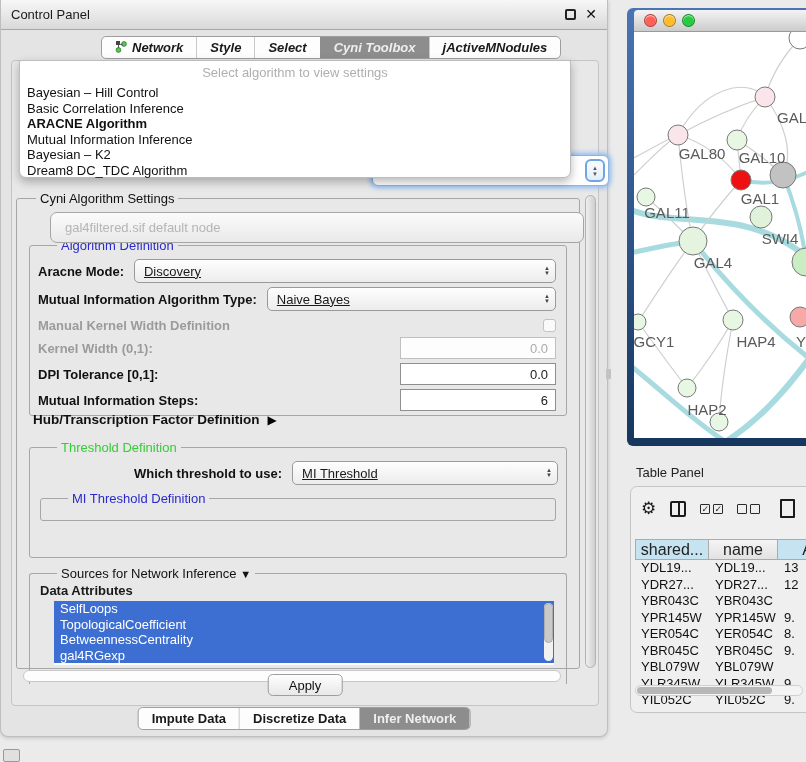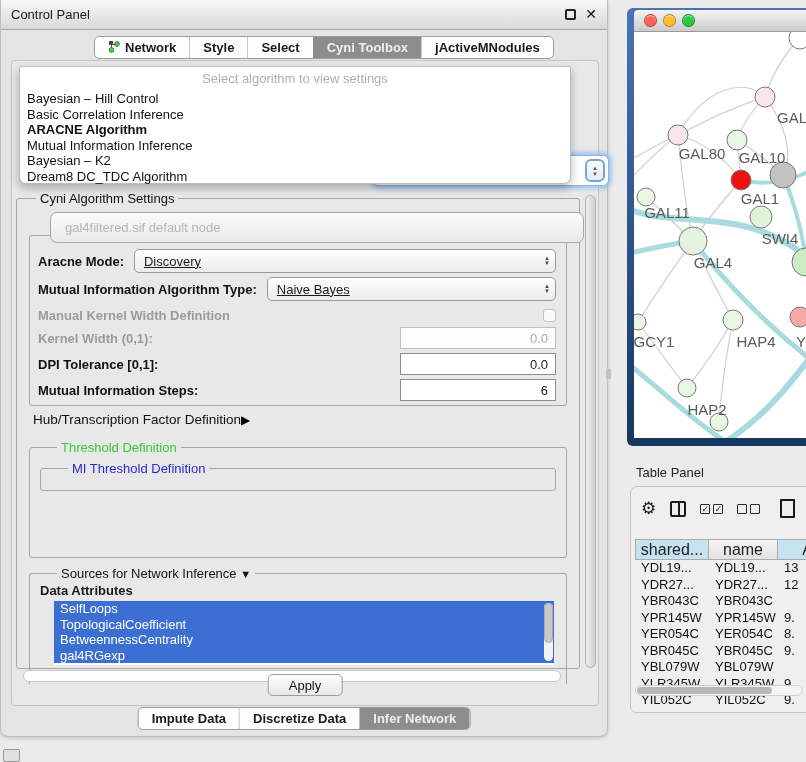--- a/index.html
+++ b/index.html
@@ -14,21 +14,21 @@
         background:linear-gradient(#F7F7F7,#D9D9D9); border-bottom:1px solid #A6A6A6;
         display:flex; align-items:center; padding:0 10px; }
   .cp-title { font-size:13px; color:#1a1a1a; }
   .cp-titlebar .spacer { flex:1; }
   .float-btn { width:11px; height:11px; border:2px solid #222; border-radius:2px; margin-right:9px; cursor:pointer; }
   .close-btn { font-size:14px; font-weight:bold; color:#111; cursor:pointer; line-height:11px; }
 
   
   .seg-tabs { position:absolute; display:inline-flex; background:#FDFDFD; border:1px solid #9E9E9E;
         border-radius:5px; overflow:hidden; height:23px; }
-  .cp-tabs { left:93px; top:36px; }
+  .cp-tabs { left:100px; top:36px;font-style:italic; }
   .seg-tabs .tab { display:flex; align-items:center; gap:5px; padding:0 13px; font-size:13px; font-weight:bold;
         color:#1a1a1a; border-left:1px solid #C9C9C9; cursor:pointer; white-space:nowrap; }
   .seg-tabs .tab:first-child { border-left:none; }
   .seg-tabs .tab.selected { background:#8D8D8D; color:#EFEFEF; border-left-color:#8D8D8D; }
 
   
   .cp-content { position:absolute; left:10px; top:60px; width:588px; height:646px;
         background:#E8E8E8; border:1px solid #C4C4C4; border-radius:4px; }
 
   
@@ -42,49 +42,49 @@
         background:#FFF; border:1px solid #8FB4DE; border-radius:6px; box-shadow:0 0 5px 2px #8FBBF0; }
   .bg-combo-focus .fstepper { position:absolute; right:3px; top:3px; width:20px; bottom:3px;
         border:2px solid #6FA5E5; border-radius:6px; background:linear-gradient(#FBFDFF,#E4EEF9);
         display:flex; flex-direction:column; align-items:center; justify-content:center; line-height:6px; }
   .bg-combo-focus .fstepper span { font-size:6px; color:#555; }
   .bg-combo2 { position:absolute; left:38px; top:151px; width:534px; height:31px; z-index:5;
         background:linear-gradient(#FBFBFB,#E9E9E9); border:1px solid #A5A5A5; border-radius:7px;
         display:flex; align-items:center; padding-left:14px; color:#B5B5B5; font-size:13px; }
 
   
-  .popup { position:absolute; left:18px; top:66px; width:552px; height:118px; z-index:20;
+  .popup { position:absolute; left:18px; top:60px; width:552px; height:118px; z-index:20;
         background:#FFFFFF; border:1px solid #BDBDBD; border-radius:2px 2px 7px 7px;
         box-shadow:0 4px 10px rgba(0,0,0,.28); }
   .popup-head { height:24px; line-height:24px; text-align:center; color:#AFAFAF; font-size:13px; }
   .popup-item { height:15.5px; line-height:15.5px; padding-left:7px; font-size:13px; color:#111; cursor:pointer; }
   .popup-item.bold { font-weight:bold; }
 
   
   fieldset { border:1px solid #A6A6A6; border-radius:3px; }
   legend { font-size:13px; padding:0 4px; margin-left:19px; }
   .settings-fs { position:absolute; left:4px; top:130px; width:564px; height:478px; }
   .legend-black { color:#111; }
   .legend-blue { color:#2A2ACC; }
   .legend-green { color:#35CC35; }
 
-  .algdef-fs { position:absolute; left:12px; top:22px; width:538px; height:178px; padding:2px 10px 4px 8px; }
+  .algdef-fs { position:absolute; left:12px; top:32px; width:538px; height:178px; padding:2px 10px 4px 8px; }
   .row { display:flex; align-items:center; margin:4px 0; }
   .row .lbl { font-weight:bold; font-size:13px; color:#111; white-space:nowrap; }
   .row .lbl.dis { color:#9B9B9B; }
   .row .flex { flex:1; }
   .combo.grow { flex:1; margin-left:10px; }
   .field { height:22px; border:1px solid #8F8F8F; background:#FFF; font-size:13px;
         text-align:right; padding:0 7px; display:flex; align-items:center; justify-content:flex-end; }
   .field.w140 { width:156px; }
   .field.dis { border-color:#C0C0C0; color:#ABABAB; background:#FDFDFD; }
   .checkbox { width:13px; height:13px; border:1px solid #C2C2C2; border-radius:3px; background:#FAFAFA; }
 
-  .hub-row { position:absolute; left:16px; top:206px; display:flex; align-items:flex-end; 
-        font-size:13.5px; color:#111; cursor:pointer; }
+  .hub-row { position:absolute; left:16px; top:206px; display:flex; align-items:flex-end; gap:8px;
+        font-size:13.5px; color:#111; cursor:pointer;font-weight:bold; }
   .hub-arrow { font-size:12px; color:#000; }
 
   .thr-fs { position:absolute; left:12px; top:234px; width:538px; height:118px; padding:2px 8px; }
   .mi-fs { margin:4px 2px 0 2px; padding:2px 8px 6px 8px; }
 
   .src-fs { position:absolute; left:12px; top:360px; width:538px; height:118px;
         border-bottom:none; border-radius:3px 3px 0 0; padding:0 8px; }
   .da-label { font-weight:bold; font-size:13px; margin:2px 0 3px 2px; }
   .attr-list { position:relative; margin-left:16px; margin-right:4px; height:64px; overflow:hidden;
         background:#FFF; }
@@ -261,20 +261,30 @@
           </div>
         </fieldset>
 
         <div class="hub-row">
           <span>Hub/Transcription Factor Definition</span>
           <span class="hub-arrow">▶</span>
         </div>
 
         <fieldset class="thr-fs">
           <legend class="legend-green">Threshold Definition</legend>
+          <div class="row" style="margin:4px 0 6px 0; padding-left:96px;">
+            <span class="lbl">Which threshold to use:</span>
+            <div class="combo grow">
+              <span>MI Threshold</span>
+              <span class="stepper">
+                  <span>▲</span>
+                  <span>▼</span>
+                </span>
+            </div>
+          </div>
           <fieldset class="mi-fs">
             <legend class="legend-blue">MI Threshold Definition</legend>
             <div class="row" style="margin:2px 0 4px 0;">
               <span class="flex"></span>
             </div>
           </fieldset>
         </fieldset>
 
         <fieldset class="src-fs">
           <legend class="legend-black">

